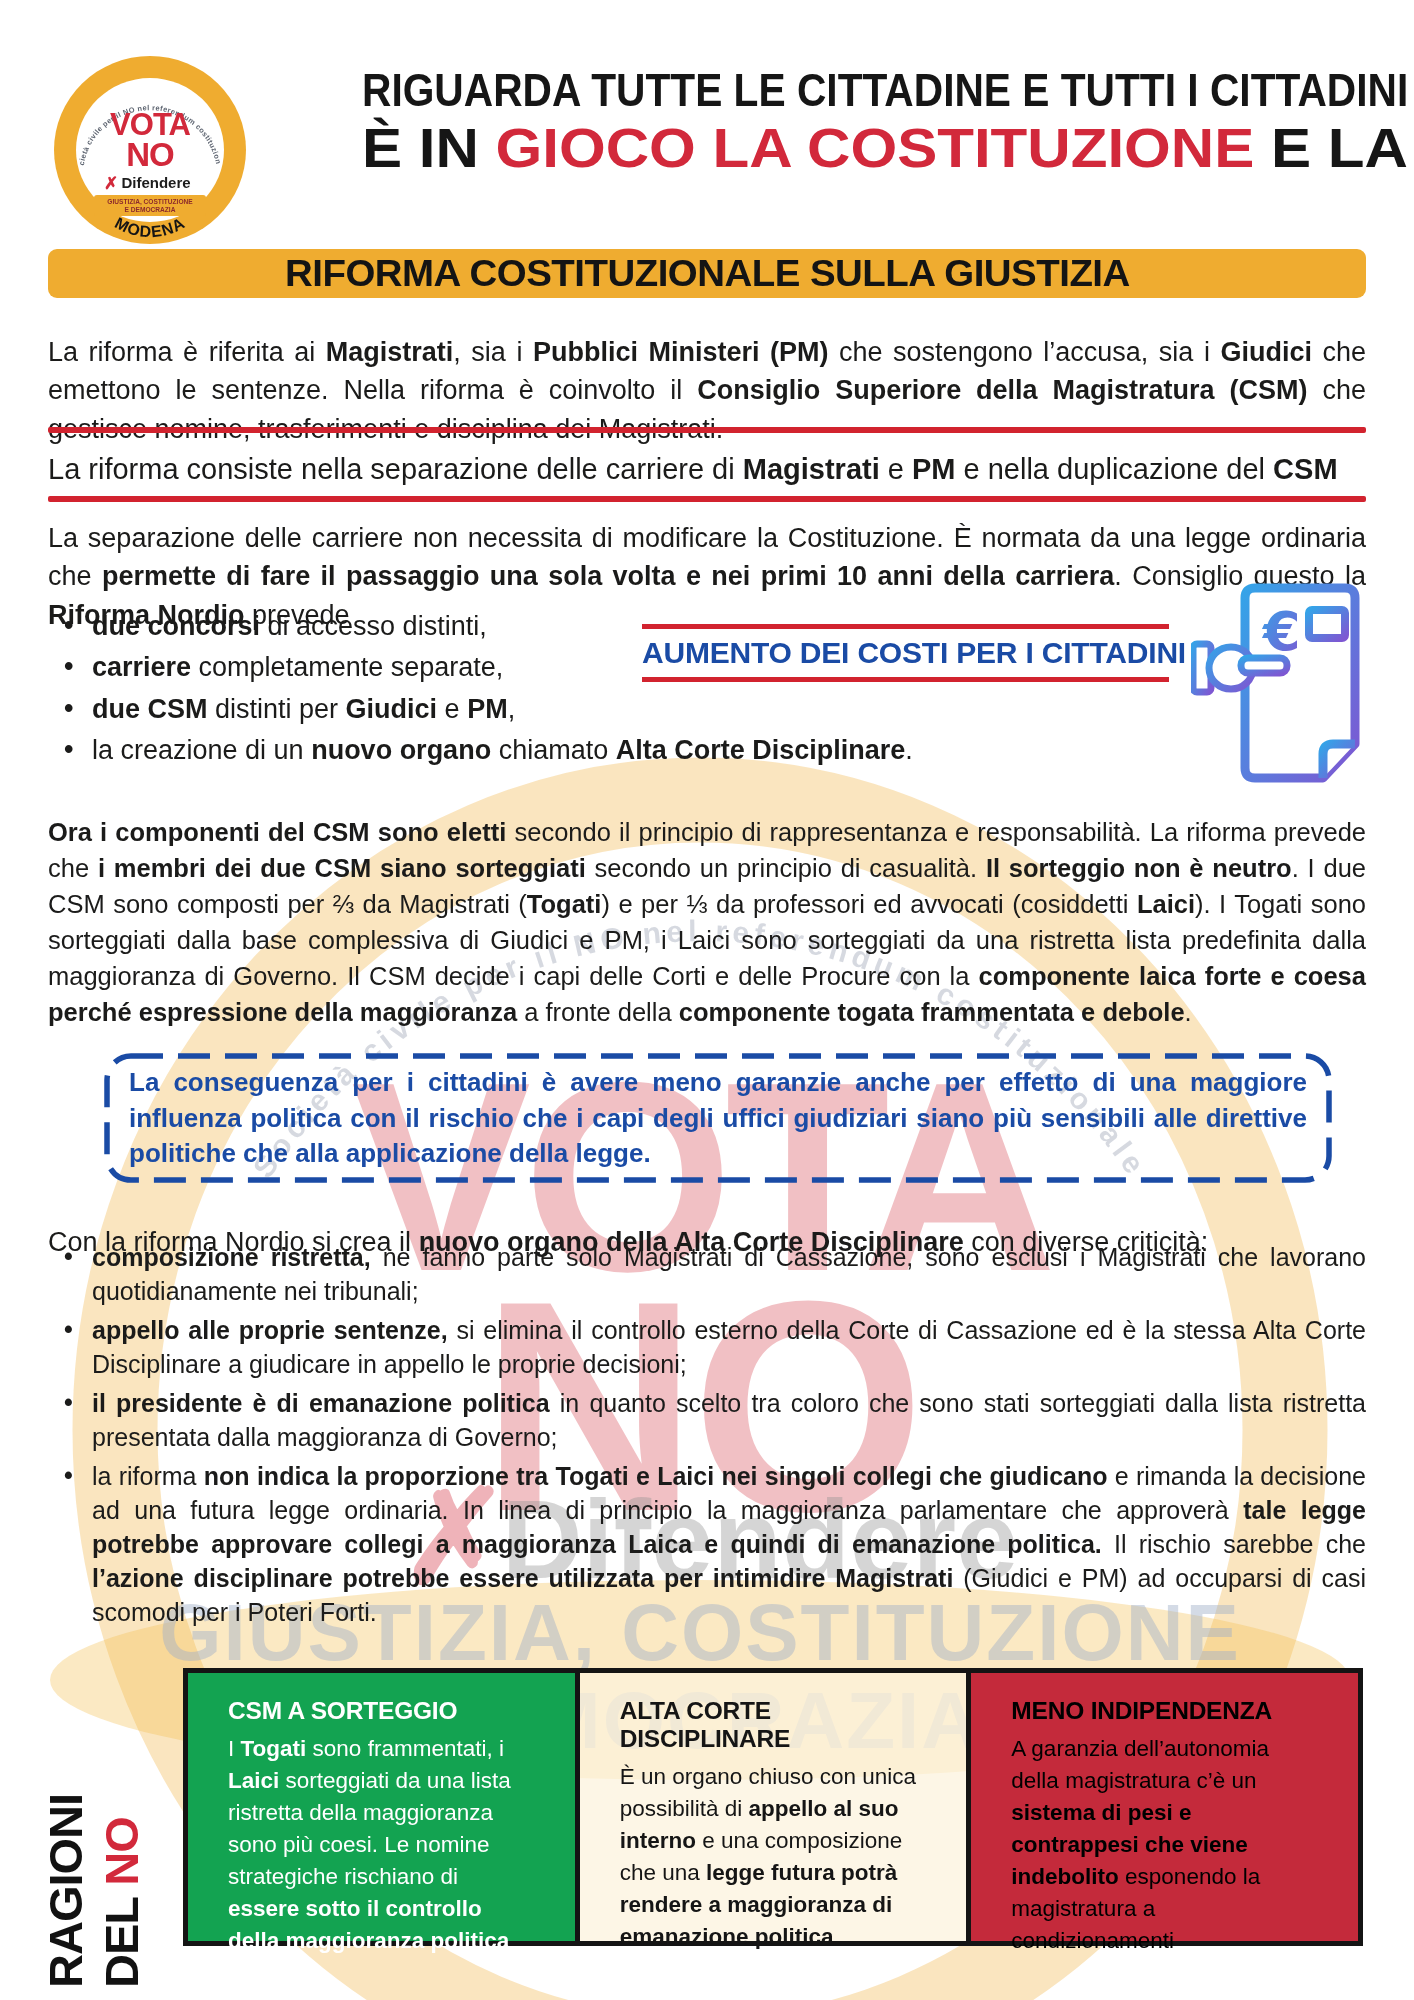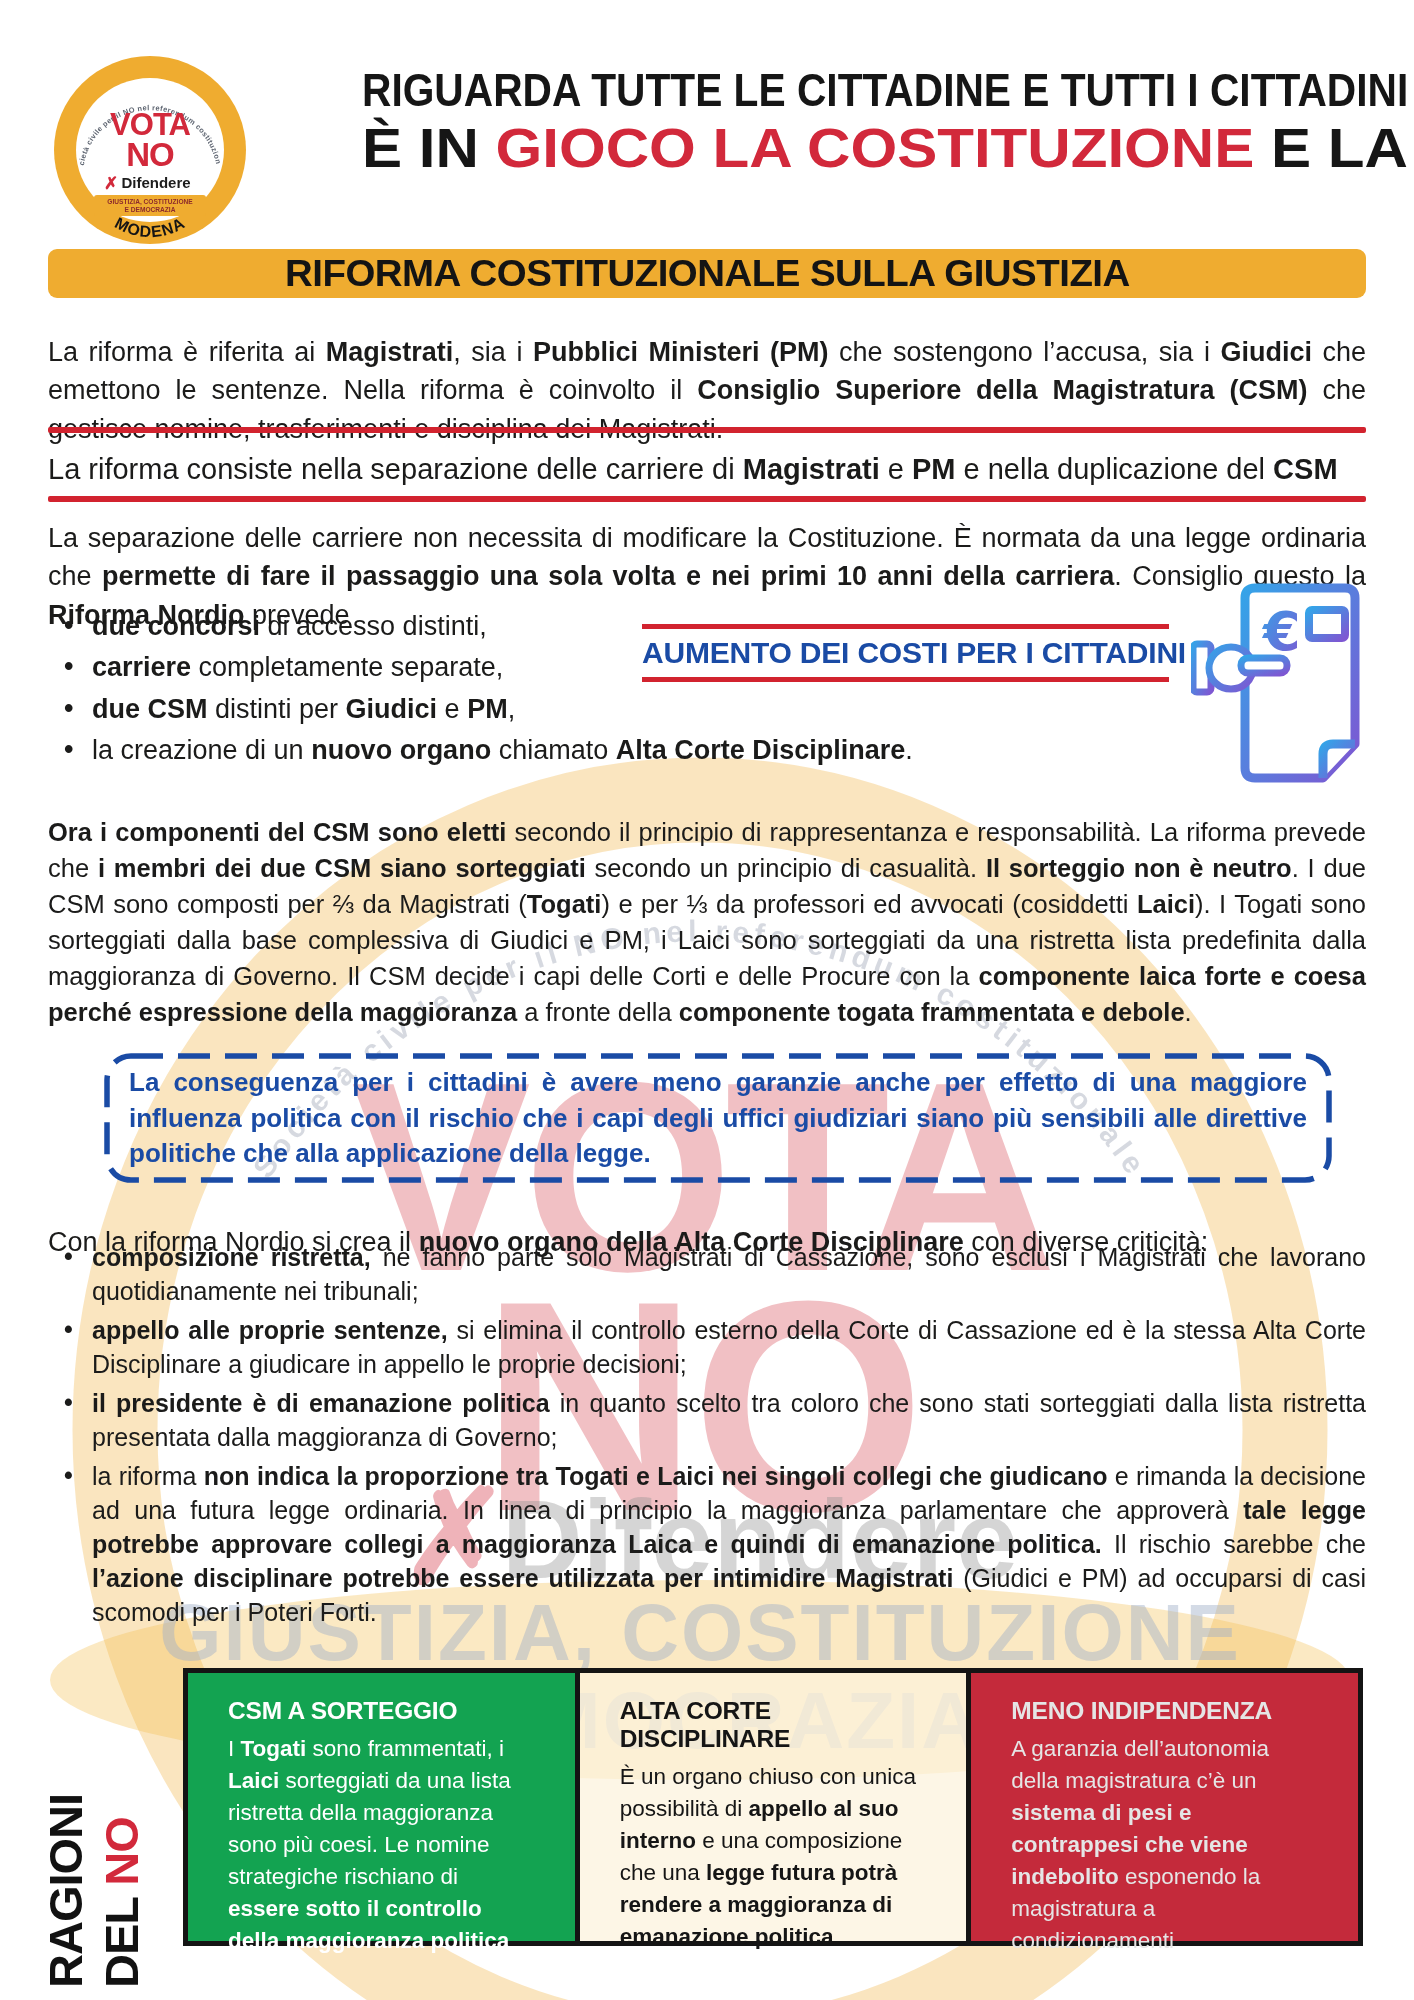--- a/index.html
+++ b/index.html
@@ -62,21 +62,21 @@
   .b2l li{text-align:justify;margin-bottom:5px;}
 
   .ragioni{left:38px;top:1988px;transform:rotate(-90deg);transform-origin:0 0;width:318px;z-index:1;}
   .rl{font-size:47px;font-weight:700;letter-spacing:-1px;line-height:1.2;color:#121212;white-space:nowrap;}
 
   .boxrow{left:183px;top:1668px;width:1180px;display:flex;z-index:1;}
   .rbox{flex:1;height:278px;box-sizing:border-box;border:5px solid #141414;padding:24px 40px 16px;}
   .rbox+.rbox{margin-left:-5px;}
   .rbox.green{background:#13A351;color:#ffffff;}
   .rbox.cream{background:rgba(252,243,221,0.72);color:#151515;}
-  .rbox.redbg{background:#C42A3B;color:#e5e5e5;}
+  .rbox.redbg{background:#C42A3B;color:#000000;}
   .rbox h3{margin:0 0 8px;font-size:24.5px;font-weight:700;letter-spacing:-0.2px;}
   .btxt{font-size:22.5px;line-height:1.42;}
 </style>
 </head>
 <body>
 
 <div class="page">
 
   <svg class="abs wm" width="1414" height="1480" viewBox="0 0 1414 1480" aria-hidden="true">
     <ellipse cx="700" cy="910" rx="585" ry="630" fill="none" stroke="rgba(240,176,60,0.33)" stroke-width="85"></ellipse>

